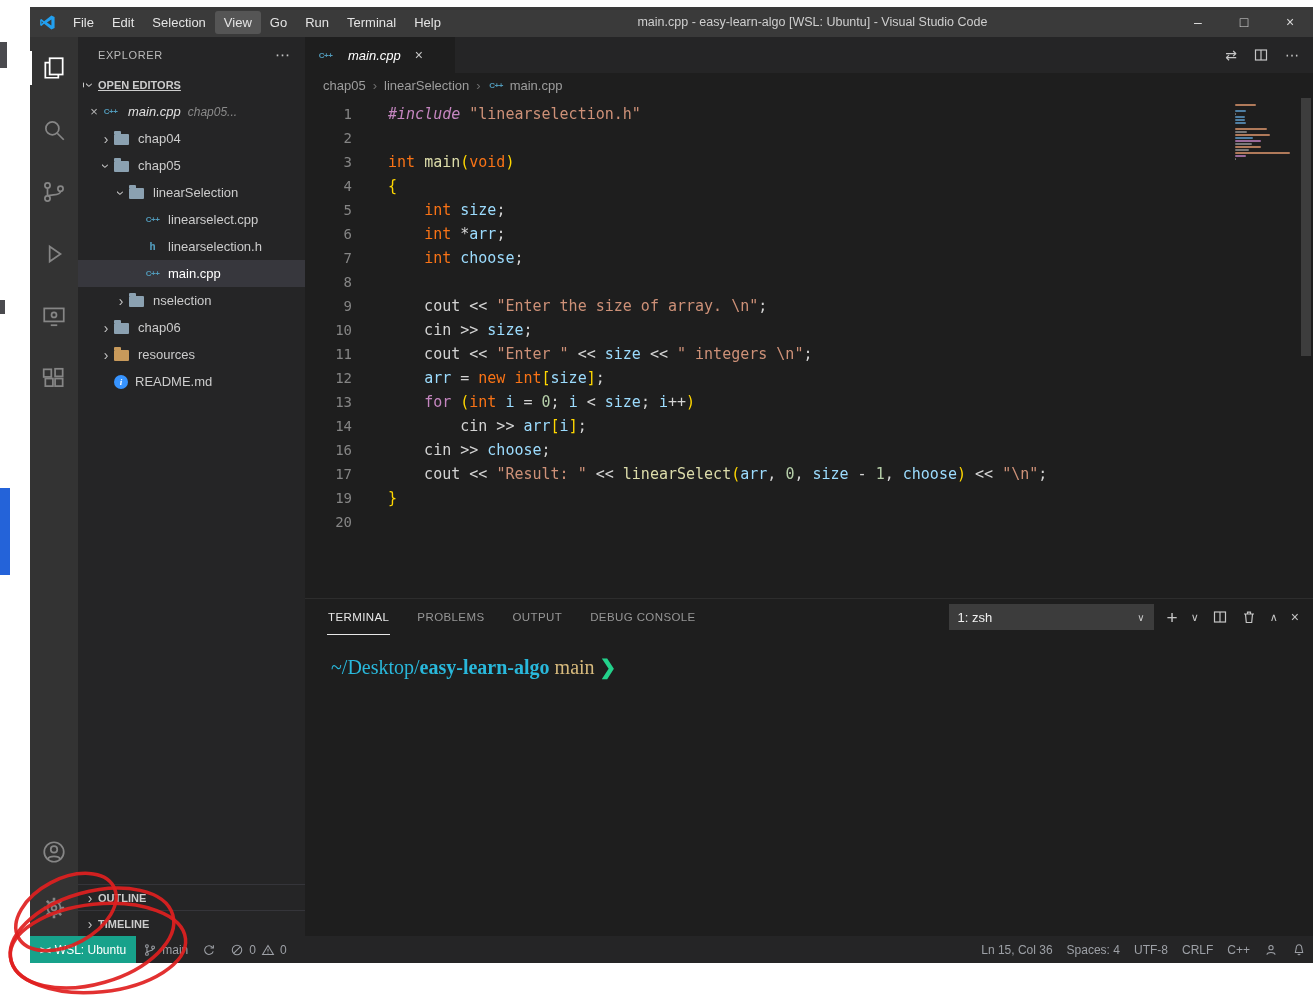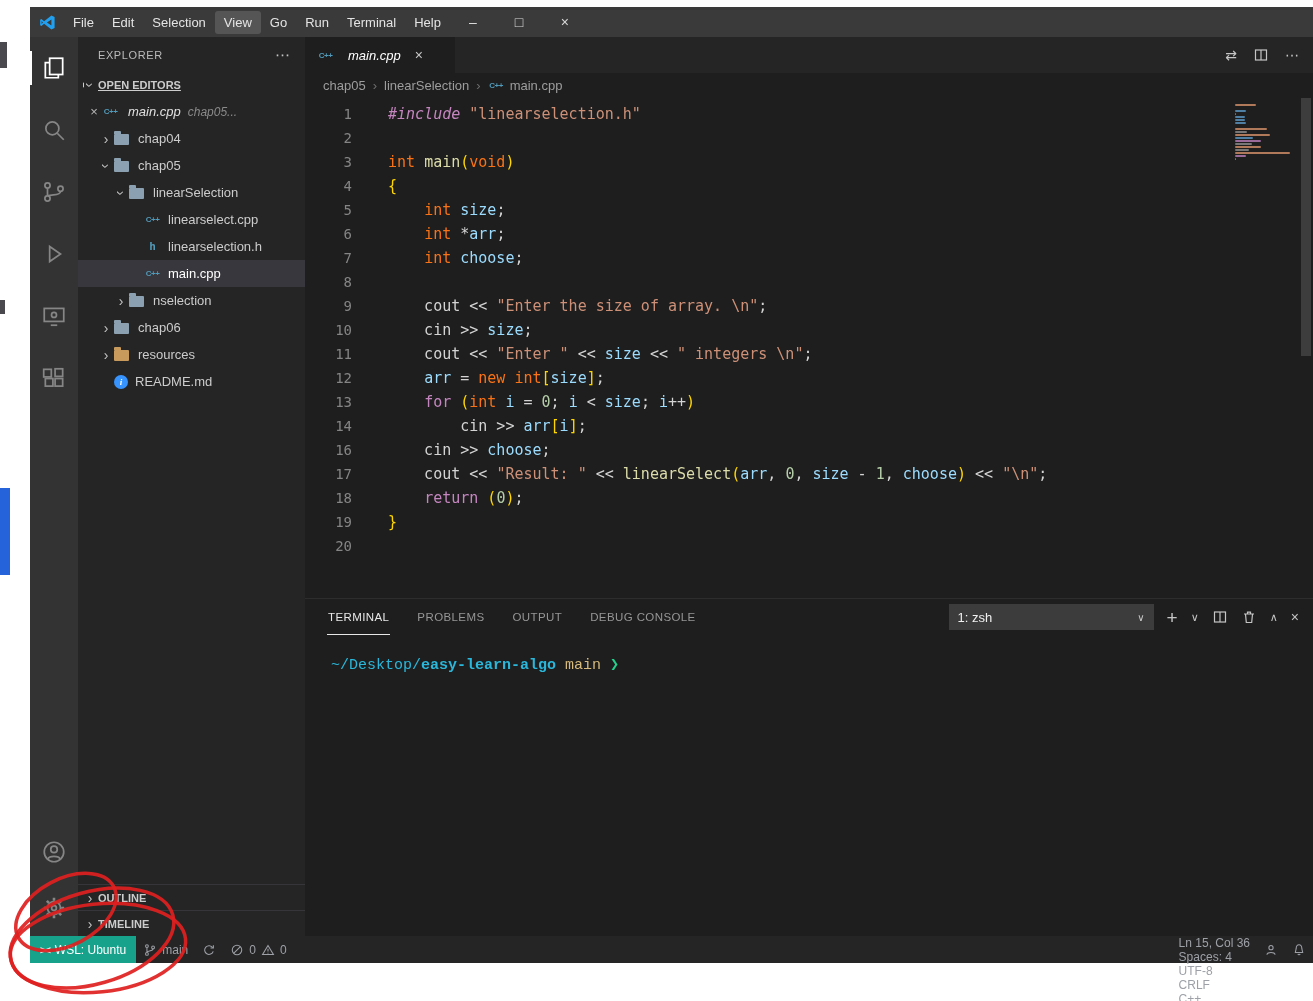--- a/index.html
+++ b/index.html
@@ -91,21 +91,21 @@
   .panel { height:338px; border-top:1px solid #2d2d2d; display:flex; flex-direction:column; background:#1e1e1e; }
   .panel-header { height:36px; display:flex; align-items:center; padding:0 14px 0 22px; }
   .panel-tabs { display:flex; gap:26px; height:100%; align-items:center; }
   .ptab { font-size:11.5px; letter-spacing:0.4px; color:#969696; height:100%; display:flex; align-items:center; border-bottom:1px solid transparent; padding:0 1px; }
   .ptab.active { color:#e7e7e7; border-bottom-color:#e7e7e7; }
   .panel-actions { margin-left:auto; display:flex; align-items:center; gap:13px; color:#c5c5c5; }
   .shell-select { width:205px; height:26px; background:#3c3c3c; display:flex; align-items:center; justify-content:space-between; padding:0 9px; font-size:13px; color:#f0f0f0; }
   .pa-icon { font-size:14px; line-height:1; }
   .pa-icon.big { font-size:19px; font-weight:300; }
   .panel-actions svg { width:16px; height:16px; stroke:currentColor; fill:none; stroke-width:1.2; }
-  .terminal { flex:1; padding:20px 0 0 26px; font-family:Liberation Mono, monospace; font-size:15px; }
+  .terminal { flex:1; padding:20px 0 0 26px; font-family:Liberation Serif, serif; font-size:20px; }
   .t-cyan { color:#29b8db; } .t-cyanb { color:#29b8db; font-weight:bold; }
   .t-gold { color:#d7ba7d; } .t-green { color:#23d18b; font-weight:bold; } .t-pln { color:#cccccc; }
 
   
   .statusbar { position:absolute; left:0; right:0; bottom:0; height:27px; background:#252526; display:flex; align-items:stretch; font-size:12px; color:#9da0a6; }
   .sb-item { display:flex; align-items:center; gap:5px; padding:0 7px; }
   .remote-badge { color:#ffffff; padding:0 10px; display:flex; align-items:center; gap:6px; }
   .remote-glyph { font-weight:bold; font-size:11px; letter-spacing:-2px; }
   .statusbar svg { width:14px; height:14px; stroke:currentColor; fill:none; stroke-width:1.2; }
   .sb-right { margin-left:auto; display:flex; align-items:stretch; }
@@ -134,20 +134,21 @@
       <nav class="menus">
           <span class="menu-item">File</span>
           <span class="menu-item">Edit</span>
           <span class="menu-item">Selection</span>
           <span class="menu-item active">View</span>
           <span class="menu-item">Go</span>
           <span class="menu-item">Run</span>
           <span class="menu-item">Terminal</span>
           <span class="menu-item">Help</span>
         </nav>
+      <div class="wtitle">main.cpp - easy-learn-algo [WSL: Ubuntu] - Visual Studio Code</div>
       <div class="win-controls">
         <span class="win-btn">–</span>
         <span class="win-btn">□</span>
         <span class="win-btn">×</span>
       </div>
     </div>
 
     <div class="main">
 
       <div class="activitybar">
@@ -330,21 +331,20 @@
               <div class="code-row"><span class="ln">7</span><span class="lc"><span class="tok-pln">    </span><span class="tok-kw">int</span><span class="tok-pln"> </span><span class="tok-var">choose</span><span class="tok-pln">;</span></span></div>
               <div class="code-row"><span class="ln">8</span><span class="lc"></span></div>
               <div class="code-row"><span class="ln">9</span><span class="lc"><span class="tok-pln">    cout &lt;&lt; </span><span class="tok-str">"Enter the size of array. \n"</span><span class="tok-pln">;</span></span></div>
               <div class="code-row"><span class="ln">10</span><span class="lc"><span class="tok-pln">    cin &gt;&gt; </span><span class="tok-var">size</span><span class="tok-pln">;</span></span></div>
               <div class="code-row"><span class="ln">11</span><span class="lc"><span class="tok-pln">    cout &lt;&lt; </span><span class="tok-str">"Enter "</span><span class="tok-pln"> &lt;&lt; </span><span class="tok-var">size</span><span class="tok-pln"> &lt;&lt; </span><span class="tok-str">" integers \n"</span><span class="tok-pln">;</span></span></div>
               <div class="code-row"><span class="ln">12</span><span class="lc"><span class="tok-pln">    </span><span class="tok-var">arr</span><span class="tok-pln"> = </span><span class="tok-kw">new</span><span class="tok-pln"> </span><span class="tok-kw">int</span><span class="tok-brk">[</span><span class="tok-var">size</span><span class="tok-brk">]</span><span class="tok-pln">;</span></span></div>
               <div class="code-row"><span class="ln">13</span><span class="lc"><span class="tok-pln">    </span><span class="tok-ctl">for</span><span class="tok-pln"> </span><span class="tok-brk">(</span><span class="tok-kw">int</span><span class="tok-pln"> </span><span class="tok-var">i</span><span class="tok-pln"> = </span><span class="tok-num">0</span><span class="tok-pln">; </span><span class="tok-var">i</span><span class="tok-pln"> &lt; </span><span class="tok-var">size</span><span class="tok-pln">; </span><span class="tok-var">i</span><span class="tok-pln">++</span><span class="tok-brk">)</span></span></div>
               <div class="code-row"><span class="ln">14</span><span class="lc"><span class="tok-pln">        cin &gt;&gt; </span><span class="tok-var">arr</span><span class="tok-brk">[</span><span class="tok-var">i</span><span class="tok-brk">]</span><span class="tok-pln">;</span></span></div>
               <div class="code-row"><span class="ln">16</span><span class="lc"><span class="tok-pln">    cin &gt;&gt; </span><span class="tok-var">choose</span><span class="tok-pln">;</span></span></div>
               <div class="code-row"><span class="ln">17</span><span class="lc"><span class="tok-pln">    cout &lt;&lt; </span><span class="tok-str">"Result: "</span><span class="tok-pln"> &lt;&lt; </span><span class="tok-fn">linearSelect</span><span class="tok-brk">(</span><span class="tok-var">arr</span><span class="tok-pln">, </span><span class="tok-num">0</span><span class="tok-pln">, </span><span class="tok-var">size</span><span class="tok-pln"> - </span><span class="tok-num">1</span><span class="tok-pln">, </span><span class="tok-var">choose</span><span class="tok-brk">)</span><span class="tok-pln"> &lt;&lt; </span><span class="tok-str">"\n"</span><span class="tok-pln">;</span></span></div>
-              <div class="code-row"><span class="ln">18</span><span class="lc"><span class="tok-pln">    </span><span class="tok-ctl">return</span><span class="tok-pln"> </span><span class="tok-brk">(</span><span class="tok-num">0</span><span class="tok-brk">)</span><span class="tok-pln">;</span></span></div>
               <div class="code-row"><span class="ln">19</span><span class="lc"><span class="tok-brk">}</span></span></div>
               <div class="code-row"><span class="ln">20</span><span class="lc"></span></div>
             </div>
           <div class="minimap">
               <div class="mm-bar" style="width: 21px; background: rgb(176, 122, 90);"></div>
               <div class="mm-bar" style="width: 0px; background: transparent;"></div>
               <div class="mm-bar" style="width: 10.5px; background: rgb(79, 127, 163);"></div>
               <div class="mm-bar" style="width: 0.75px; background: rgb(119, 119, 119);"></div>
               <div class="mm-bar" style="width: 9.75px; background: rgb(79, 127, 163);"></div>
               <div class="mm-bar" style="width: 9.75px; background: rgb(79, 127, 163);"></div>
@@ -426,21 +426,21 @@
           </svg>
         <span>0</span>
         <svg viewBox="0 0 16 16">
             <path d="M8 2.8 L14.2 13.2 H1.8 Z"></path>
             <line x1="8" y1="6.6" x2="8" y2="9.6"></line>
             <line x1="8" y1="11.2" x2="8" y2="11.9"></line>
           </svg>
         <span>0</span>
       </div>
       <div class="sb-right">
-        <div style="display:flex;align-items:flex-start;flex-direction:column;">
+        <div style="display:flex;align-items:center;">
             <div class="sb-item">Ln 15, Col 36</div>
             <div class="sb-item">Spaces: 4</div>
             <div class="sb-item">UTF-8</div>
             <div class="sb-item">CRLF</div>
             <div class="sb-item">C++</div>
           </div>
         <div class="sb-item">
           <svg viewBox="0 0 16 16">
               <circle cx="8" cy="5.3" r="2.4"></circle>
               <path d="M3.2 13.2 c0.9-3.2 8.7-3.2 9.6 0"></path>

